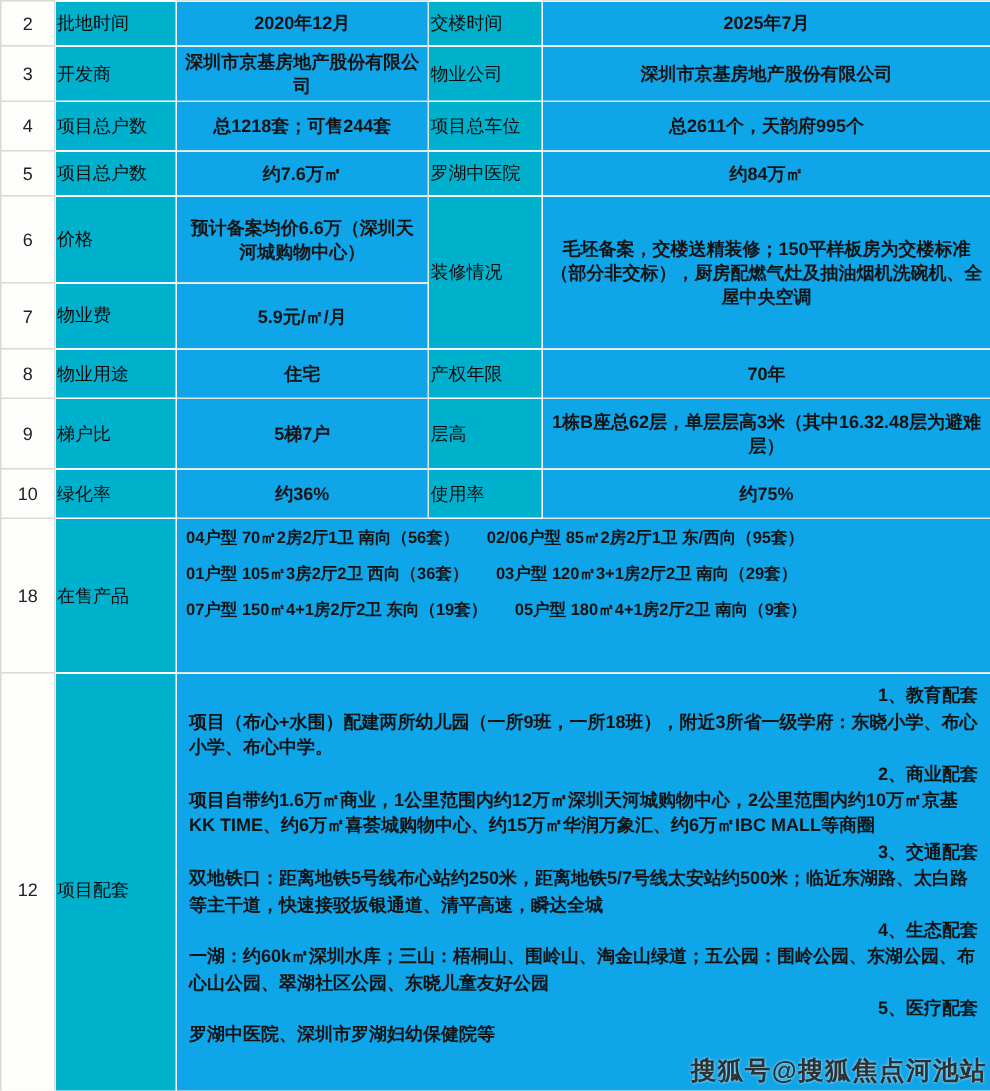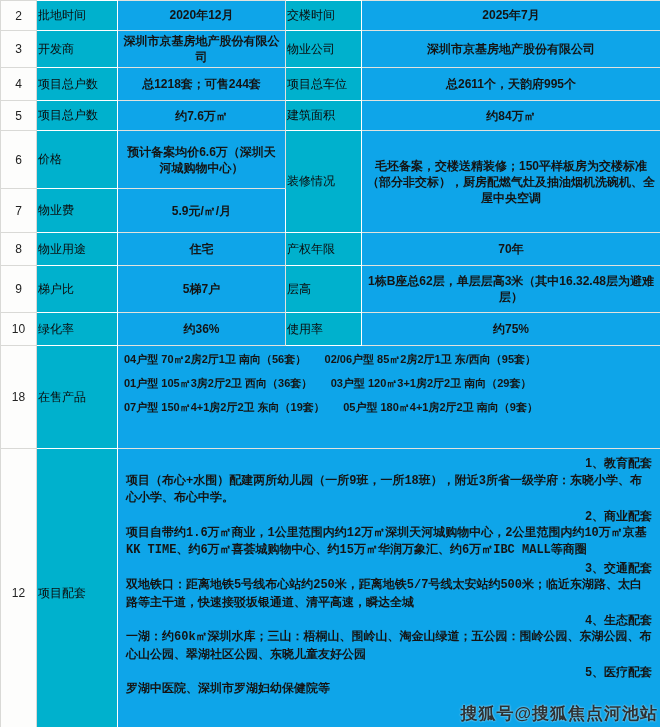--- a/index.html
+++ b/index.html
@@ -74,21 +74,20 @@
     font-weight: bold;
     font-size: 12px;
     line-height: 1.45;
     text-align: right;
   }
   .facility-text {
     font-weight: bold;
     font-size: 12px;
     line-height: 1.45;
     text-align: left;
-    font-family: Liberation Mono, monospace;
   }
   .watermark {
     position: absolute;
     right: 2px;
     bottom: 2px;
     font-size: 17px;
     font-weight: bold;
     color: rgba(35,35,35,0.92);
     text-shadow: 0 0 2px rgba(255,255,255,0.8);
     letter-spacing: 1px;
@@ -130,21 +129,21 @@
     <td class="label">项目总户数</td>
     <td class="value">总1218套；可售244套</td>
     <td class="label">项目总车位</td>
     <td class="value">总2611个，天韵府995个</td>
   </tr>
 
   <tr class="h30">
     <td class="num">5</td>
     <td class="label">项目总户数</td>
     <td class="value">约7.6万㎡</td>
-    <td class="label">建筑面积</td>
+    <td class="label">罗湖中医院</td>
     <td class="value">约84万㎡</td>
   </tr>
 
   <tr class="h58">
     <td class="num">6</td>
     <td class="label">价格</td>
     <td class="value">预计备案均价6.6万（深圳天河城购物中心）</td>
     <td class="label" rowspan="2">装修情况</td>
     <td class="value" rowspan="2">毛坯备案，交楼送精装修；150平样板房为交楼标准（部分非交标），厨房配燃气灶及抽油烟机洗碗机、全屋中央空调</td>
   </tr>

